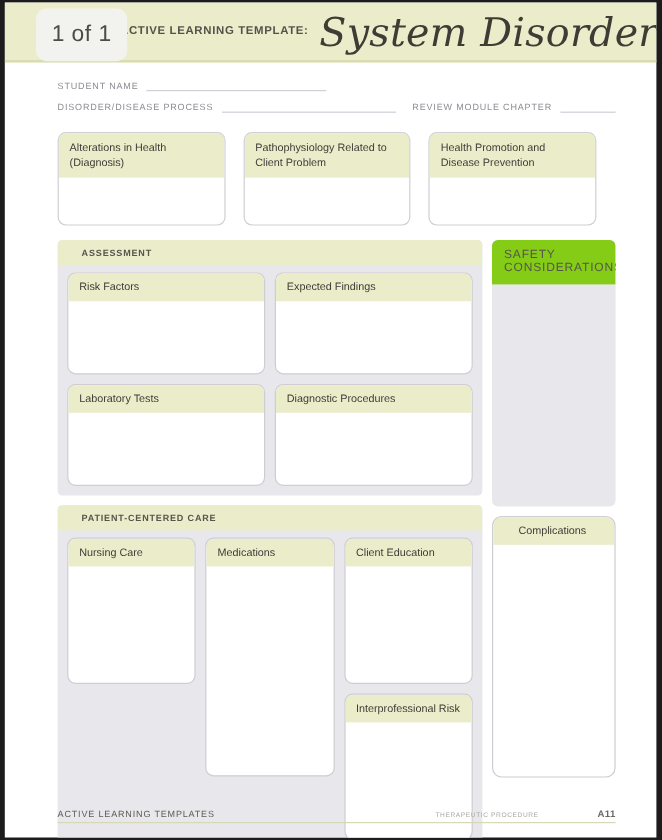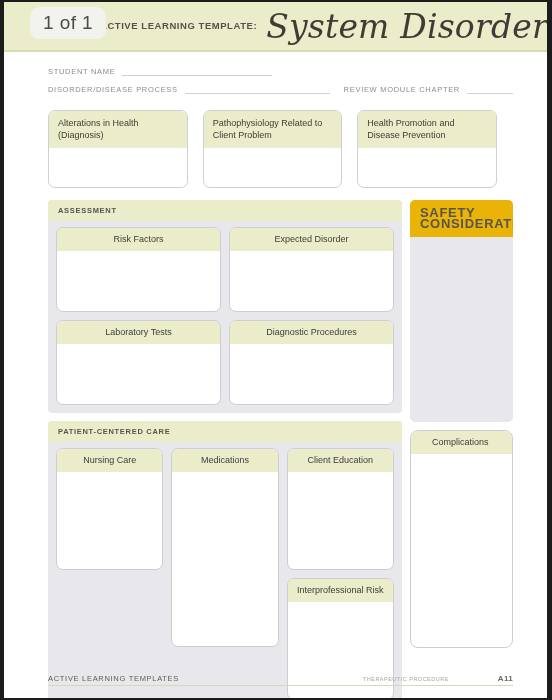--- a/index.html
+++ b/index.html
@@ -55,21 +55,21 @@
     color: #3e3c34;
     margin-left: 9px;
     white-space: nowrap;
     letter-spacing: 0.2px;
   }
   .page-badge {
     position: absolute;
     left: 26px;
     top: 5px;
     width: 76px;
-    height: 32px;
+    height: 44px;
     background: #f2f2ee;
     border-radius: 9px;
     display: flex;
     align-items: center;
     justify-content: center;
     font-size: 19px;
     color: #4b4b47;
     letter-spacing: 0.4px;
     z-index: 5;
   }
@@ -150,65 +150,64 @@
     padding: 0 0 8px 0;
     overflow: hidden;
   }
   .section-head {
     background: #eaecca;
     font-size: 7.5px;
     font-weight: bold;
     letter-spacing: 0.7px;
     color: #57554d;
     text-transform: uppercase;
-    padding: 6px 0 6px 10px;
+    padding: 6px 0 6px 20px;
   }
   .section-body {
     display: flex;
     gap: 8px;
     padding: 6px 8px 0 8px;
   }
   .col {
     display: flex;
     flex-direction: column;
     gap: 8px;
     flex: 1;
   }
 
   .box {
     background: #ffffff;
     border: 1px solid #cdcdd2;
     border-radius: 7px;
     overflow: hidden;
     box-sizing: border-box;
-    text-align: center;
   }
   .box .bx-head {
     background: #eaecca;
     padding: 5px 9px 6px 9px;
     font-size: 9px;
     line-height: 12px;
     color: #3f3d37;
     white-space: nowrap;
   }
   .box-85 { height: 85px; }
   .box-95 { height: 122px; }
 
   
   .safety {
     background: #e8e8ec;
     border-radius: 5px;
     height: 222px;
     overflow: hidden;
   }
   .safety-head {
-    background: #eab308;
+    background: #84cc16;
     padding: 7px 9px 8px 10px;
-    font-size: 13px;
-    font-weight: bold;
+    font-size: 10px;
+    font-weight: normal;
     letter-spacing: 0.7px;
     color: #57554d;
     text-transform: uppercase;
     line-height: 11px;
   }
   .complications {
     background: #ffffff;
     border: 1px solid #cdcdd2;
     border-radius: 8px;
     height: 218px;
@@ -307,21 +306,21 @@
               <div class="bx-head">Risk Factors</div>
               <div class="bx-body"></div>
             </div>
             <div class="box box-85">
               <div class="bx-head">Laboratory Tests</div>
               <div class="bx-body"></div>
             </div>
           </div>
           <div class="col">
             <div class="box box-85">
-              <div class="bx-head">Expected Disorder</div>
+              <div class="bx-head">Expected Findings</div>
               <div class="bx-body"></div>
             </div>
             <div class="box box-85">
               <div class="bx-head">Diagnostic Procedures</div>
               <div class="bx-body"></div>
             </div>
           </div>
         </div>
       </div>
 

